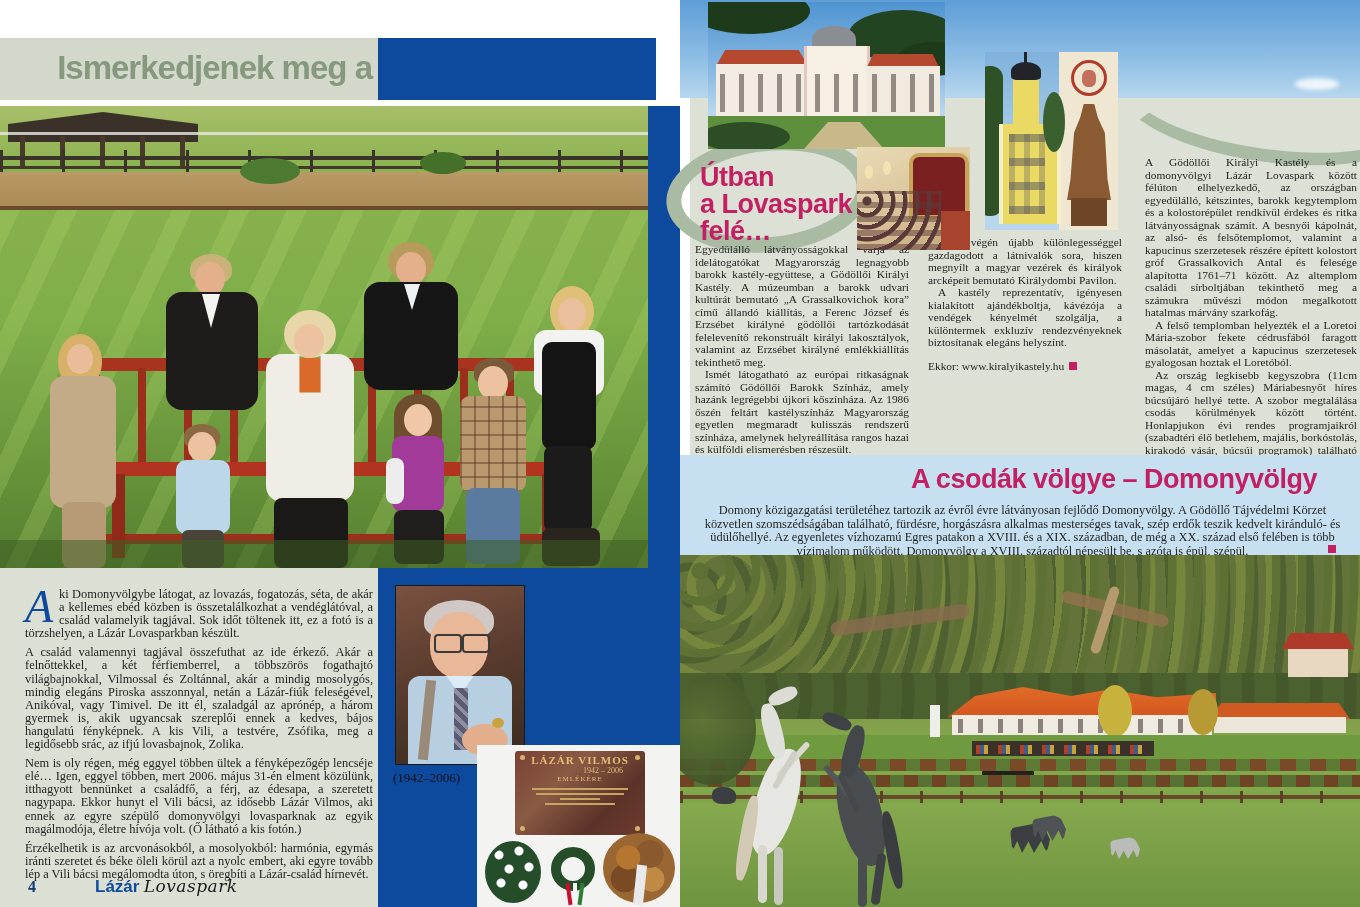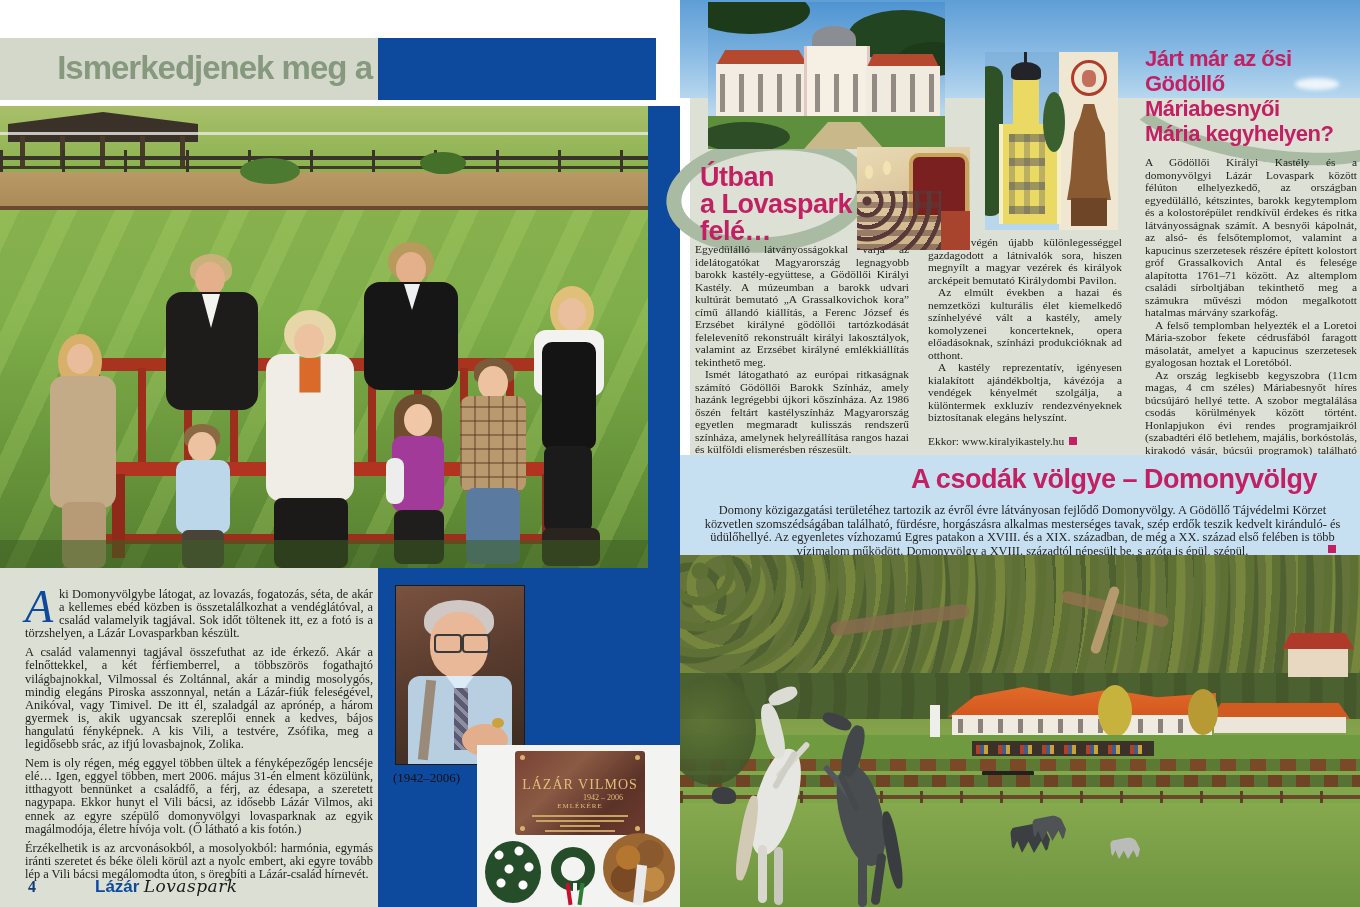--- a/index.html
+++ b/index.html
@@ -129,21 +129,21 @@
     <div class="abs" style="left:96px;top:132px;width:12px;height:10px;border-radius:50%;background:#caa23e;"></div>
   </div>
   <div class="abs" style="left:393px;top:770px;font-size:13px;color:#101018;">(1942–2006)</div>
 
   <div class="abs" style="left:477px;top:745px;width:203px;height:162px;background:#f3f3f1;overflow:hidden;">
     <div class="abs" style="left:38px;top:6px;width:130px;height:84px;border-radius:3px;background:linear-gradient(135deg,#7a4234 0%,#8a5a44 35%,#5c3328 70%,#6e3a2e 100%);text-align:center;">
       <div class="abs" style="left:5px;top:4px;width:5px;height:5px;border-radius:50%;background:#d8b26a;"></div>
       <div class="abs" style="left:120px;top:4px;width:5px;height:5px;border-radius:50%;background:#d8b26a;"></div>
       <div class="abs" style="left:5px;top:75px;width:5px;height:5px;border-radius:50%;background:#d8b26a;"></div>
       <div class="abs" style="left:120px;top:75px;width:5px;height:5px;border-radius:50%;background:#d8b26a;"></div>
-      <div style="margin-top:26px;font-size:14px;letter-spacing:1px;color:#e3bd76;font-family:'Liberation Serif',serif;font-weight:normal;">LÁZÁR VILMOS</div>
+      <div style="margin-top:3px;font-size:11px;letter-spacing:1px;color:#e3bd76;font-family:'Liberation Serif',serif;font-weight:bold;">LÁZÁR VILMOS</div>
       <div style="font-size:8px;color:#e3bd76;margin-left:46px;">1942 – 2006</div>
       <div style="font-size:7px;letter-spacing:1px;color:#e3bd76;">EMLÉKÉRE</div>
       <div style="margin:5px auto 0;width:96px;height:2px;background:#c8a462;"></div>
       <div style="margin:3px auto 0;width:88px;height:2px;background:#c8a462;"></div>
       <div style="margin:3px auto 0;width:40px;height:2px;background:#c8a462;"></div>
       <div style="margin:3px auto 0;width:70px;height:2px;background:#c8a462;"></div>
     </div>
     <div class="abs" style="left:8px;top:96px;width:56px;height:62px;border-radius:50%;background:#254d2a;"></div>
     <div class="abs" style="left:12px;top:100px;width:48px;height:50px;border-radius:50%;background:radial-gradient(circle 4px at 10px 10px,#fff 4px,transparent 5px),radial-gradient(circle 4px at 30px 6px,#fff 4px,transparent 5px),radial-gradient(circle 4px at 20px 24px,#fff 4px,transparent 5px),radial-gradient(circle 4px at 40px 22px,#fff 4px,transparent 5px),radial-gradient(circle 4px at 12px 38px,#fff 4px,transparent 5px),radial-gradient(circle 4px at 34px 40px,#fff 4px,transparent 5px);"></div>
     <div class="abs" style="left:74px;top:102px;width:44px;height:44px;border-radius:50%;border:10px solid #254d2a;box-sizing:border-box;"></div>
@@ -167,21 +167,20 @@
     <div>a Lovaspark</div>
     <div>felé…</div>
   </div>
 
   <div class="abs body-txt" style="left:695px;top:243px;width:214px;font-size:11.4px;line-height:12.5px;">
     <p class="ind" style="text-indent:0;">Egyedülálló látványosságokkal várja az idelátogatókat Magyarország legnagyobb barokk kastély-együttese, a Gödöllői Királyi Kastély. A múzeumban a barokk udvari kultúrát bemutató „A Grassalkovichok kora” című állandó kiállítás, a Ferenc József és Erzsébet királyné gödöllői tartózkodását felelevenítő rekonstruált királyi lakosztályok, valamint az Erzsébet királyné emlékkiállítás tekinthető meg.</p>
     <p class="ind">Ismét látogatható az európai ritkaságnak számító Gödöllői Barokk Színház, amely hazánk legrégebbi újkori kőszínháza. Az 1986 őszén feltárt kastélyszínház Magyarország egyetlen megmaradt kulisszás rendszerű színháza, amelynek helyreállítása rangos hazai és külföldi elismerésben részesült.</p>
   </div>
   <div class="abs body-txt" style="left:928px;top:236px;width:194px;font-size:11.4px;line-height:12.5px;">
     <p class="ind">2004 végén újabb különlegességgel gazdagodott a látnivalók sora, hiszen megnyílt a magyar vezérek és királyok arcképeit bemutató Királydombi Pavilon.</p>
-    <p class="ind">Az elmúlt években a hazai és nemzetközi kulturális élet kiemelkedő színhelyévé vált a kastély, amely komolyzenei koncerteknek, opera előadásoknak, színházi produkcióknak ad otthont.</p>
     <p class="ind">A kastély reprezentatív, igényesen kialakított ajándékboltja, kávézója a vendégek kényelmét szolgálja, a különtermek exkluzív rendezvényeknek biztosítanak  elegáns helyszínt.</p>
     <p class="ind" style="text-indent:0;margin-top:11px;">
       <span>Ekkor: www.kiralyikastely.hu</span><span class="sq"></span>
     </p>
   </div>
 
   <div class="abs" style="left:708px;top:2px;width:237px;height:147px;overflow:hidden;background:linear-gradient(180deg,#4f94d2 0%,#8cbbe2 50%,#b9d8ee 75%);">
     <div class="abs" style="left:-18px;top:-14px;width:120px;height:46px;border-radius:50%;background:#1d3a1a;"></div>
     <div class="abs" style="left:140px;top:8px;width:110px;height:52px;border-radius:50%;background:#234420;"></div>
     <div class="abs" style="left:190px;top:40px;width:70px;height:34px;border-radius:50%;background:#1d3a1a;"></div>
@@ -213,26 +212,20 @@
     <div class="abs" style="left:39px;top:0;width:3px;height:12px;background:#23242a;"></div>
     <div class="abs" style="left:14px;top:72px;width:54px;height:100px;background:#ead963;border-left:4px solid #f6f0c8;border-right:4px solid #f6f0c8;"></div>
     <div class="abs" style="left:24px;top:82px;width:36px;height:80px;background:repeating-linear-gradient(0deg,rgba(80,80,90,.5) 0 8px,transparent 8px 24px),repeating-linear-gradient(90deg,rgba(80,80,90,.3) 0 6px,transparent 6px 15px);"></div>
     <div class="abs" style="left:58px;top:40px;width:22px;height:60px;border-radius:50%;background:#3a6030;"></div>
     <div class="abs" style="left:86px;top:8px;width:36px;height:36px;border-radius:50%;border:3px solid #b23a2a;box-sizing:border-box;"></div>
     <div class="abs" style="left:97px;top:18px;width:14px;height:17px;border-radius:40%;background:#b23a2a;opacity:.7;"></div>
     <div class="abs" style="left:82px;top:52px;width:44px;height:96px;background:#8a5a33;clip-path:polygon(38% 0,62% 0,70% 14%,86% 30%,92% 78%,100% 100%,0 100%,8% 78%,16% 30%,30% 14%);"></div>
     <div class="abs" style="left:86px;top:146px;width:36px;height:28px;background:#6e4526;"></div>
   </div>
 
-  <div class="abs hd magenta" style="left:1145px;top:46px;font-size:22px;line-height:25px;letter-spacing:-.5px;">
-    <div>Járt már az ősi</div>
-    <div>Gödöllő</div>
-    <div>Máriabesnyői</div>
-    <div>Mária kegyhelyen?</div>
-  </div>
 
   <div class="abs body-txt" style="left:1145px;top:156px;width:212px;font-size:11.4px;line-height:12.5px;">
     <p class="ind" style="text-indent:0;">A Gödöllői Királyi Kastély és a domonyvölgyi Lázár Lovaspark között félúton elhelyezkedő, az országban egyedülálló, kétszintes, barokk kegytemplom és a kolostorépület rendkívül érdekes és ritka látványosságnak számít. A besnyői kápolnát, az alsó- és felsőtemplomot, valamint a kapucinus szerzetesek részére épített kolostort gróf Grassalkovich Antal és felesége alapította 1761–71 között. Az altemplom családi sírboltjában tekinthető meg a számukra művészi módon megalkotott hatalmas márvány szarkofág.</p>
     <p class="ind">A felső templomban helyezték el a Loretoi Mária-szobor fekete cédrusfából faragott másolatát, amelyet a kapucinus szerzetesek gyalogosan hoztak el Loretóból.</p>
     <p class="ind">Az ország legkisebb kegyszobra (11cm magas, 4 cm széles) Máriabesnyőt híres búcsújáró hellyé tette. A szobor megtalálása csodás körülmények között történt. Honlapjukon évi rendes programjaikról (szabadtéri élő betlehem, majális, borkóstolás, kirakodó vásár, búcsúi programok) található részletes információ.</p>
     <p class="ind" style="text-indent:0;text-align:right;margin-top:1px;">
       <span>Honlap: www.mariabesnyo.hu</span><span class="sq"></span>
     </p>
   </div>
 

